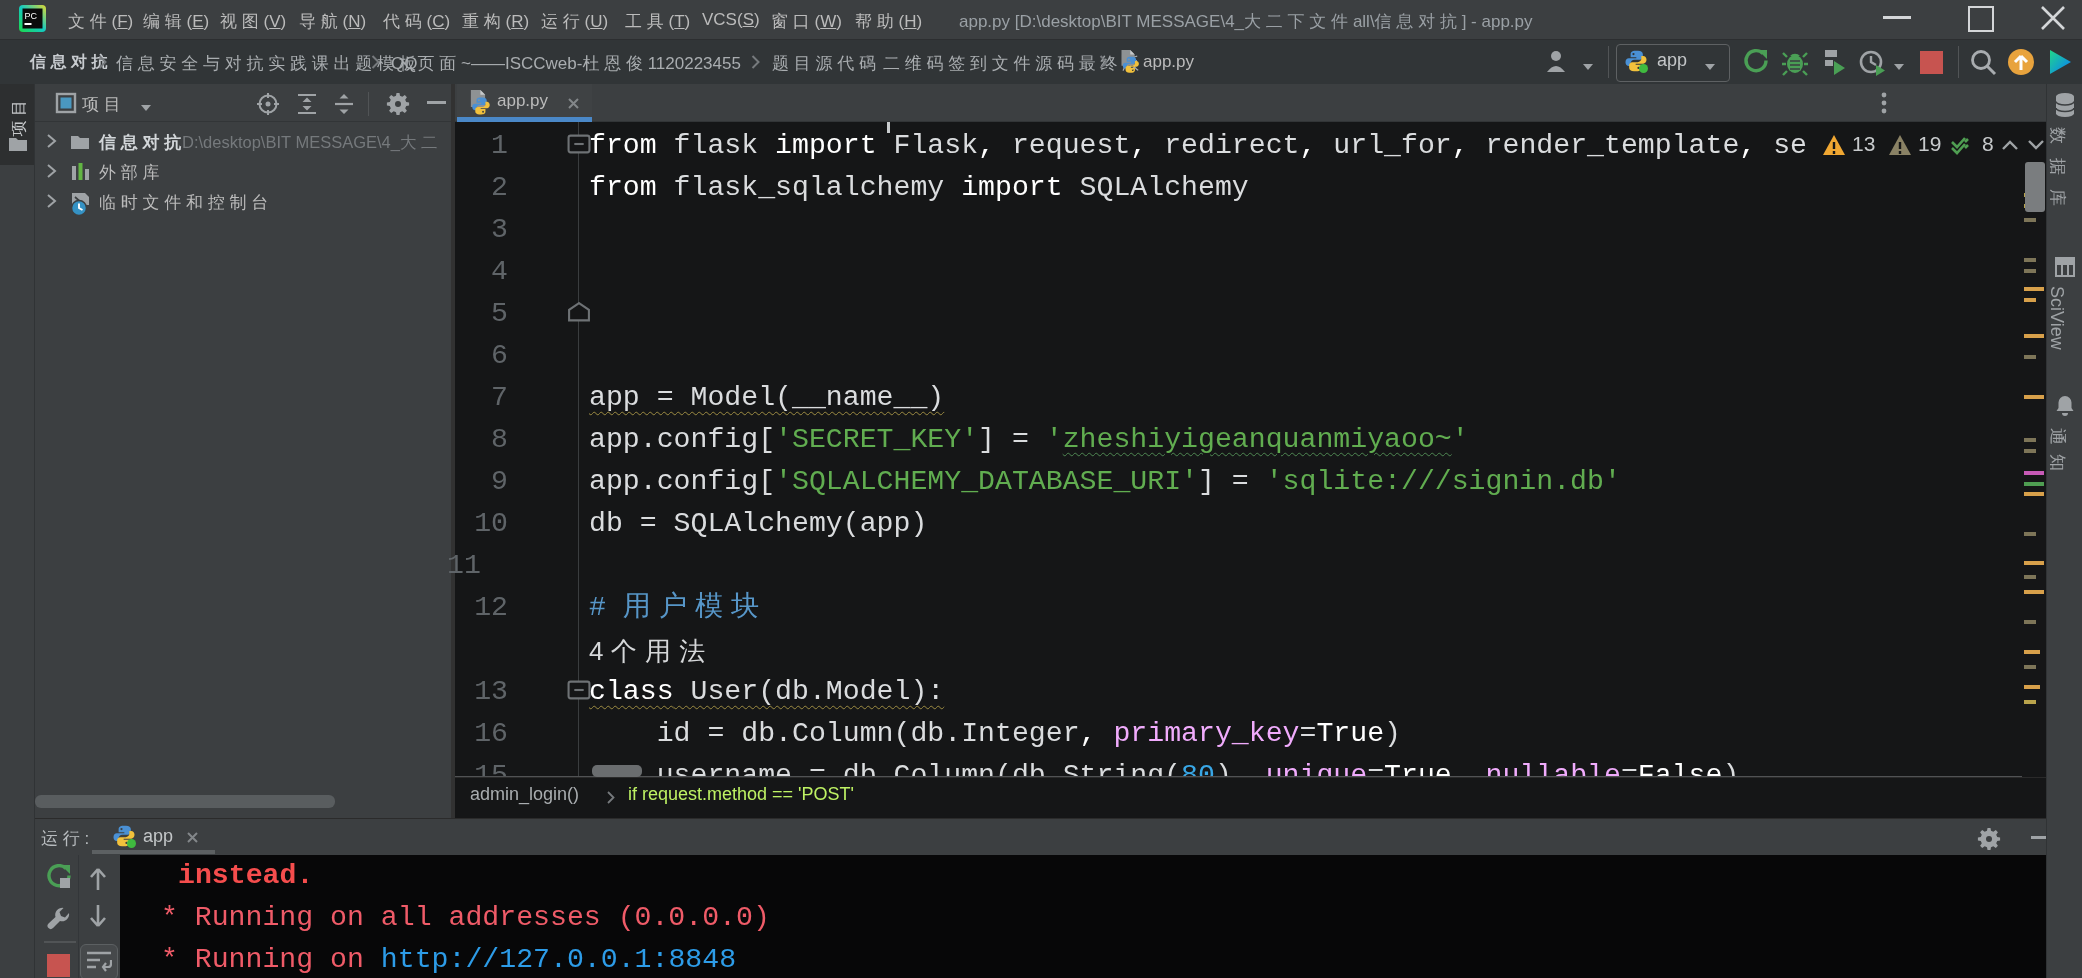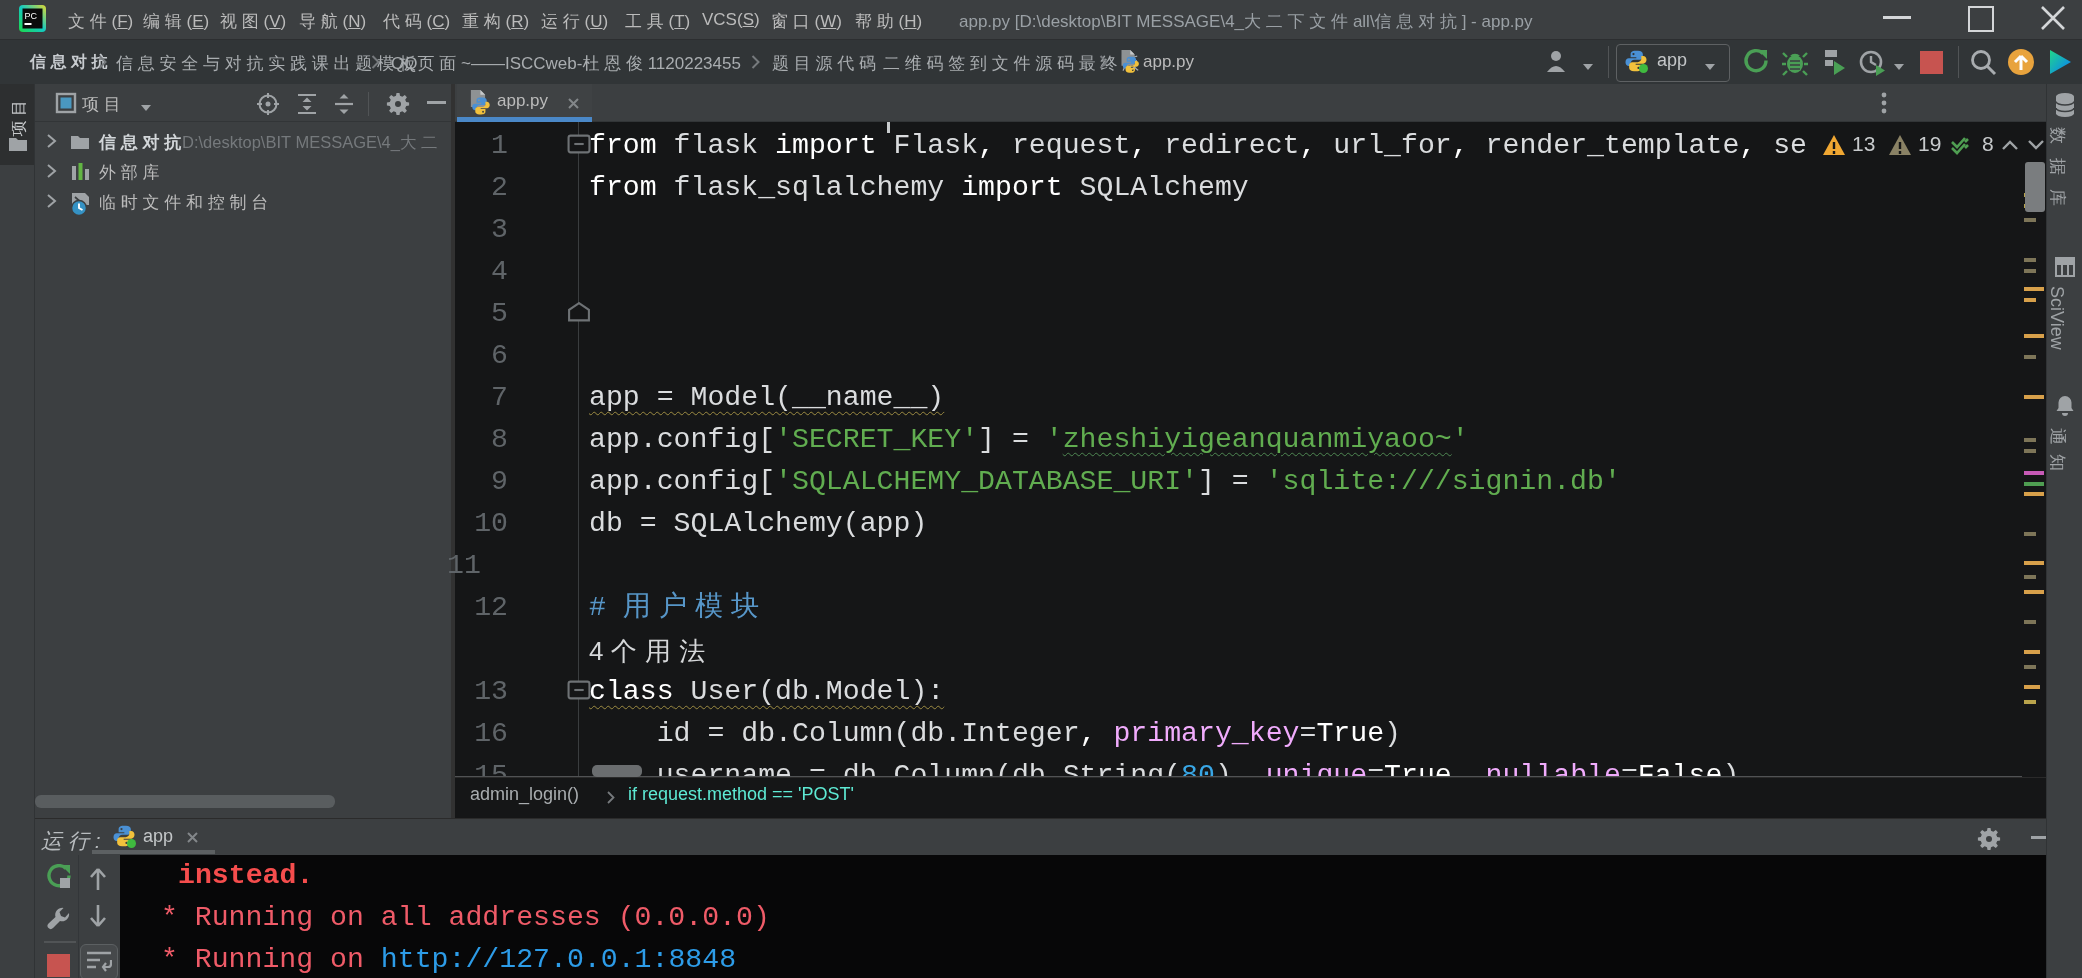--- a/index.html
+++ b/index.html
@@ -276,23 +276,23 @@
         <path d="M3 3 l7 7 7 -7" stroke="#9fa3a6" stroke-width="2.4" fill="none"></path>
       </svg>
 </div>
 <div class="abs" style="left:455px;top:776px;width:1591px;height:2px;background:#505254;"></div>
 <div class="abs" style="left:592px;top:765px;width:50px;height:12px;background:#6a6d6f;border-radius:5px;"></div>
 <div class="abs" style="left:455px;top:777px;width:1627px;height:41px;background:#151617;border-top:1px solid #2a2a2a;"></div>
 <div class="abs" style="left:470px;top:784px;font-size:18px;color:#a9adb0;">admin_login()</div>
 <div class="abs" style="left:606px;top:790px;"><svg width="10" height="15" viewBox="0 0 10 15">
         <path d="M2 2 l5.5 5.5 -5.5 5.5" stroke="#767a7d" stroke-width="1.8" fill="none"></path>
       </svg></div>
-<div class="abs" style="left:628px;top:784px;font-size:18px;color:#5eead4;">if request.method == 'POST'</div>
+<div class="abs" style="left:628px;top:784px;font-size:18px;color:#bef264;">if request.method == 'POST'</div>
 <div class="abs" style="left:35px;top:818px;width:2011px;height:160px;background:#3c3f41;border-top:1px solid #2b2b2b;"></div>
-<div class="abs" style="left:41px;top:827px;font-size:21px;color:#b8bcbf;font-style:italic;"><span class="cjk">运行</span>:</div>
+<div class="abs" style="left:41px;top:827px;font-size:17px;color:#b8bcbf;"><span class="cjk">运行</span>:</div>
 <div class="abs" style="left:112px;top:824px;"><svg width="24" height="24" viewBox="0 0 21 21">
         <use href="#pyfile"></use>
       </svg><div style="position:absolute;left:15px;top:15px;width:9px;height:9px;border-radius:50%;background:#3fba3f;"></div></div>
 <div class="abs" style="left:143px;top:826px;font-size:18px;color:#c3c6c8;">app</div>
 <div class="abs" style="left:185px;top:830px;"><svg width="15" height="15">
         <path d="M3 3 L12 12 M12 3 L3 12" stroke="#83878a" stroke-width="2"></path>
       </svg></div>
 <div class="abs" style="left:92px;top:850px;width:123px;height:4px;background:#5c6062;"></div>
 <div class="abs" style="left:1977px;top:827px;"><svg width="24" height="24" viewBox="0 0 24 24">
 <path d="M20.2 10.0 L23.1 10.5 L23.1 13.5 L20.2 14.0 L19.2 16.3 L20.9 18.8 L18.8 20.9 L16.3 19.2 L14.0 20.2 L13.5 23.1 L10.5 23.1 L10.0 20.2 L7.7 19.2 L5.2 20.9 L3.1 18.8 L4.8 16.3 L3.8 14.0 L0.9 13.5 L0.9 10.5 L3.8 10.0 L4.8 7.7 L3.1 5.2 L5.2 3.1 L7.7 4.8 L10.0 3.8 L10.5 0.9 L13.5 0.9 L14.0 3.8 L16.3 4.8 L18.8 3.1 L20.9 5.2 L19.2 7.7 Z" fill="#9fa3a6"></path>

